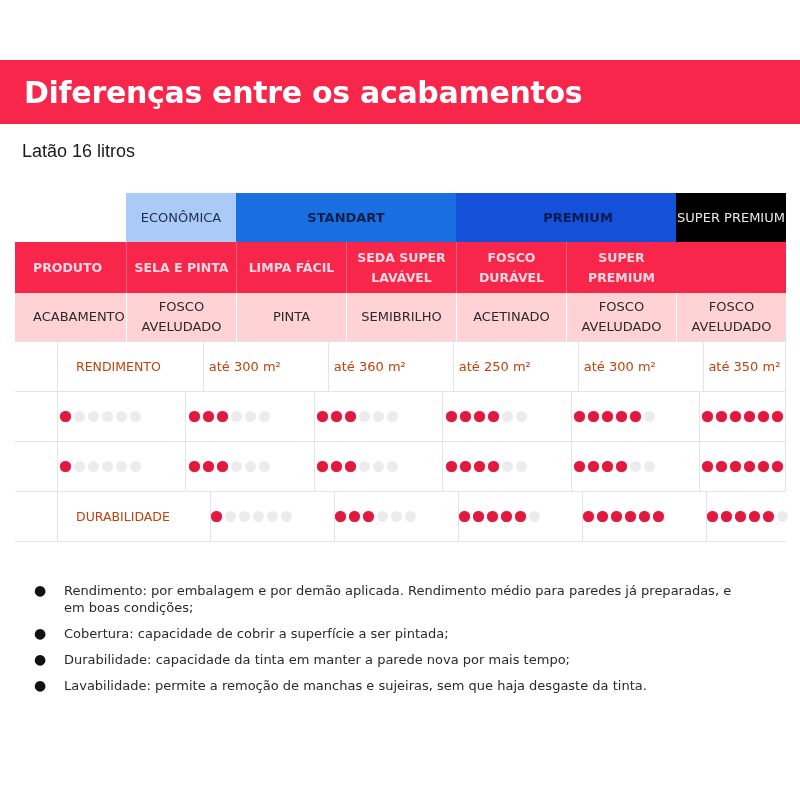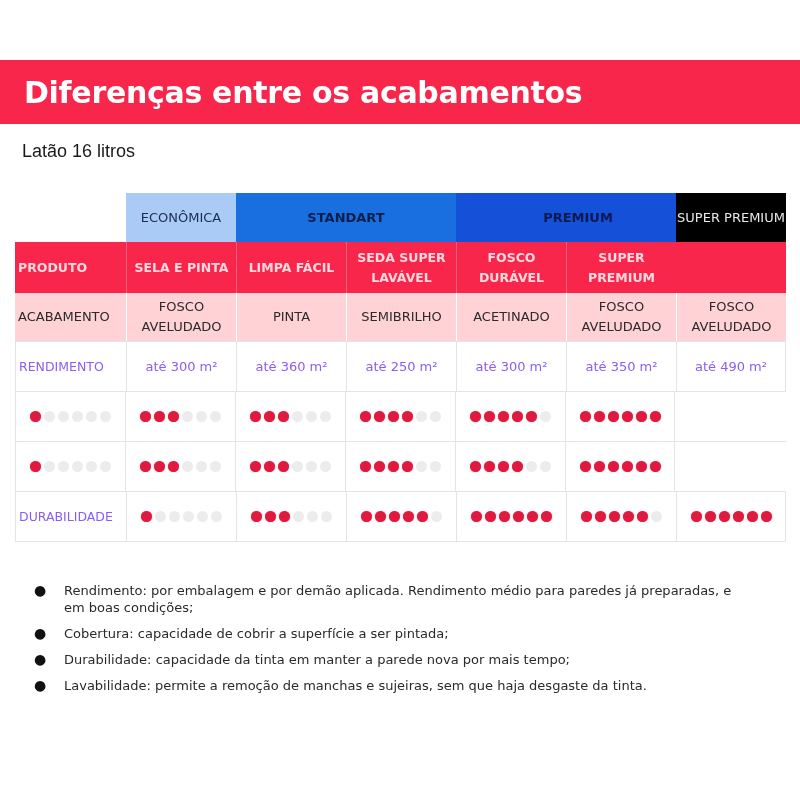--- a/index.html
+++ b/index.html
@@ -31,33 +31,33 @@
     .tier-standart { width: 220px; background: #1a6fe0; color: #0d1e4a; font-weight: bold; }
     .tier-premium { width: 220px; background: #1450d8; color: #0c1a50; font-weight: bold; padding-left: 24px; }
     .tier-super { width: 110px; background: #000000; color: #e8e8e8; }
 
     .row { display: flex; border-bottom: 1px solid #e4e4e4; }
     .cell {
       display: flex; align-items: center; justify-content: center; text-align: center;
       border-left: 1px solid #e4e4e4;
       font-family: "DejaVu Sans", sans-serif;
     }
-    .cell.label { width: 111px; justify-content: flex-start; padding-left: 3px; }
+    .cell.label { width: 111px; justify-content: flex-start; padding-left: 18px; }
     .cell.val { width: 110px; }
 
     .row.header { height: 51px; background: #f7264a; border-bottom: none; }
     .row.header .cell { color: #ffd9df; font-weight: bold; font-size: 12.5px; line-height: 20px; border-left: 1px solid #ff5d79; }
     .row.header .cell.label { border-left: none; }
 
     .row.acab { height: 49px; background: #ffd2d6; }
     .row.acab .cell { color: #2a2a2a; font-size: 13px; line-height: 20px; border-left: 1px solid #ffffff; }
     .row.acab .cell.label { border-left: none; }
 
     .row.data { height: 50px; background: #ffffff; }
-    .row.data .cell { font-size: 13px; color: #8b5cf6; }
+    .row.data .cell { font-size: 13px; color: #c2410c; margin-left: 42px; }
     .row.data .cell.label { font-size: 12.5px; }
     .row.data .cell:last-child { border-right: 1px solid #e4e4e4; }
 
     .dots { display: flex; gap: 3px; }
     .dot { width: 11px; height: 11px; border-radius: 50%; background: #ececec; }
     .dot.on { background: #e0193f; box-shadow: 0 0 1px #f0607a; }
 
     .notes { position: absolute; left: 34px; top: 582px; width: 720px; }
     .note {
       display: flex; font-family: "DejaVu Sans", sans-serif; font-size: 13px;
@@ -103,21 +103,20 @@
     <div class="cell val">FOSCO AVELUDADO</div>
   </div>
 
   <div class="row data">
     <div class="cell label">RENDIMENTO</div>
     <div class="cell val">até 300 m²</div>
     <div class="cell val">até 360 m²</div>
     <div class="cell val">até 250 m²</div>
     <div class="cell val">até 300 m²</div>
     <div class="cell val">até 350 m²</div>
-    <div class="cell val">até 490 m²</div>
   </div>
 
   <div id="rating-rows">
       <div class="row data">
         <div class="cell val">
           <div class="dots">
             <span class="dot on"></span>
             <span class="dot"></span>
             <span class="dot"></span>
             <span class="dot"></span>

